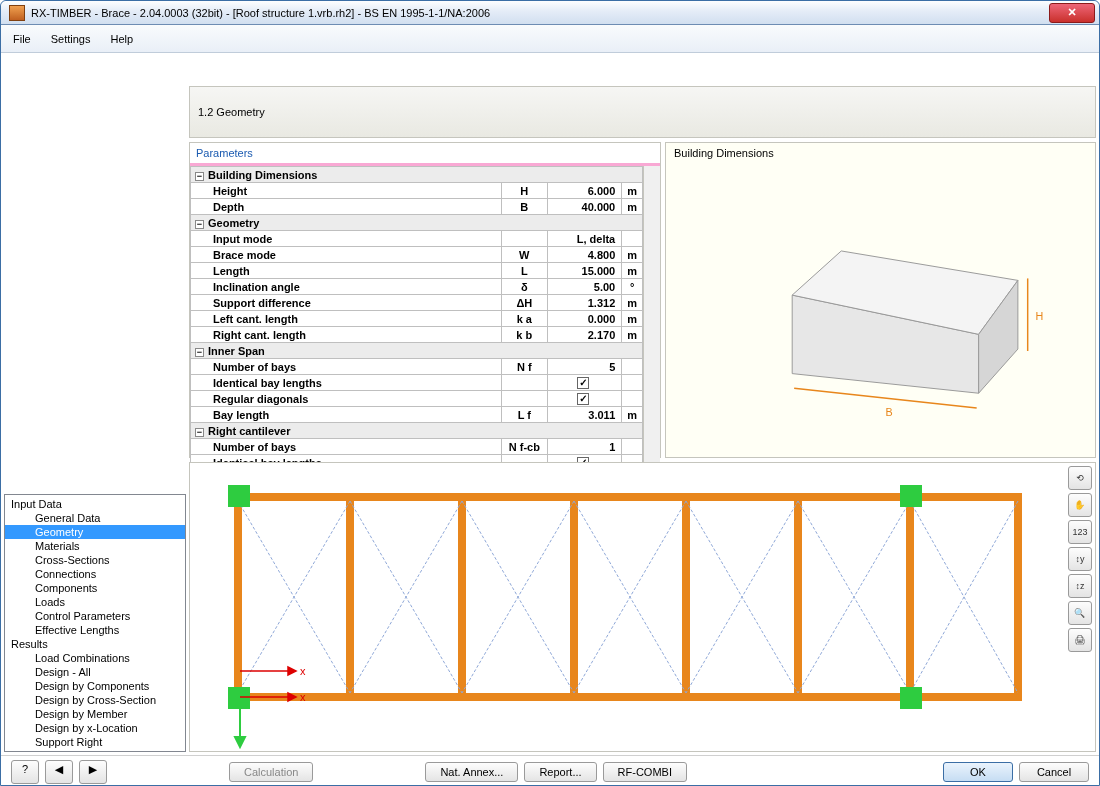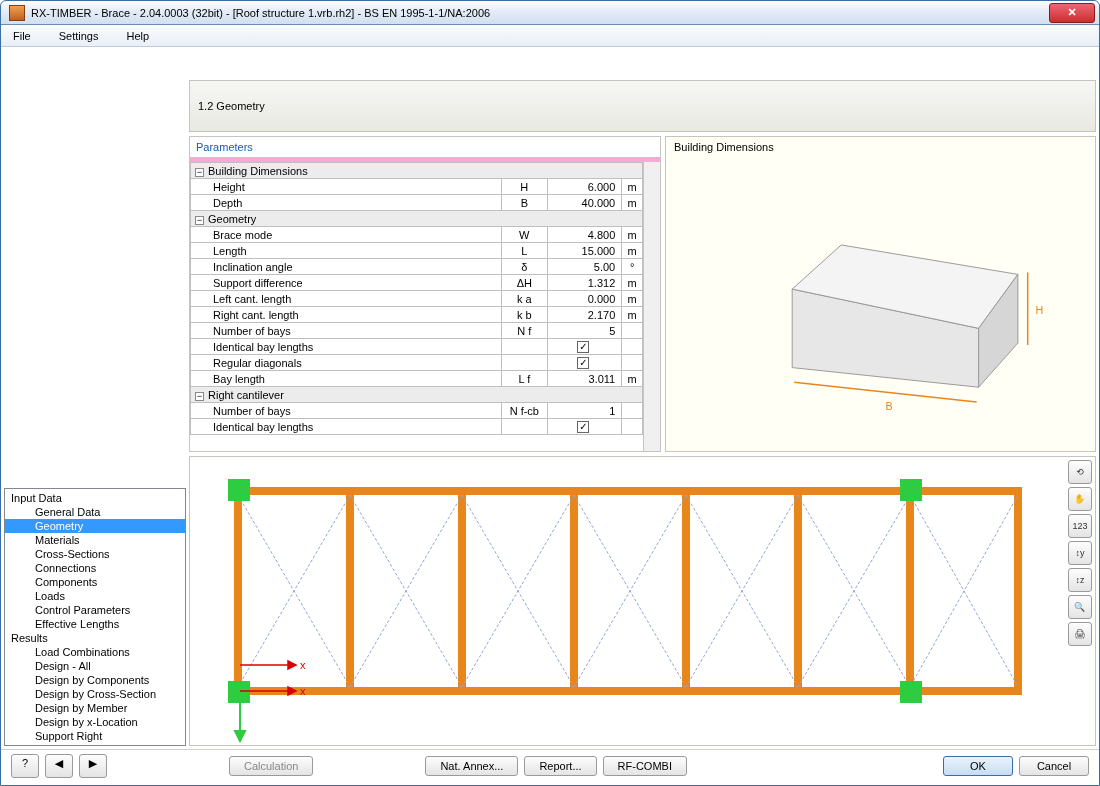--- a/index.html
+++ b/index.html
@@ -2,35 +2,35 @@
 <html><head>
 <meta charset="utf-8">
 <style>
 * { box-sizing: border-box; margin: 0; padding: 0; font-family: "Segoe UI", Tahoma, sans-serif; font-size: 11px; }
 body { background: #fff; width: 1100px; height: 786px; overflow: hidden; border: 1px solid #3b6ea5; border-radius: 6px 6px 0 0; }
 .titlebar { height: 24px; background: linear-gradient(#fdfeff,#e4ecf7 45%,#d1dff0); display: flex; align-items: center; padding-left: 8px; border-bottom: 1px solid #6d8cb3; border-radius: 6px 6px 0 0;}
 .titlebar .icon { width: 16px; height: 16px; margin-right: 6px; background: linear-gradient(#f0a050,#c06020); border:1px solid #804010;}
 .titlebar .title { color: #000; }
 .titlebar .spacer { flex: 1; }
 .titlebar .close { width: 46px; height: 20px; background: linear-gradient(#e67,#c9302c); border:1px solid #8b1a1a; border-radius: 3px; color:#fff; display:flex; align-items:center; justify-content:center; font-weight:bold; margin-right:4px;}
-.menubar { height: 22px; background: linear-gradient(#f9fbfd,#e9eff7); border-bottom:1px solid #c0ccda; display:flex; align-items:center; padding-left:8px; gap:20px;}
+.menubar { height: 28px; background: linear-gradient(#f9fbfd,#e9eff7); border-bottom:1px solid #c0ccda; display:flex; align-items:center; padding-left:8px; gap:12px;}
 .menubar span { color:#000; padding:2px 4px;}
 .content { display:flex; height: 702px; align-items: flex-end; }
 .tree { width: 182px; border:1px solid #828790; margin:3px; background:#fff; padding:2px 0; overflow:hidden;}
 .tree .group { color:#000; padding:1px 6px;}
 .tree .item { padding:1px 6px 1px 30px; color:#000;}
 .tree .item.sel { background:#3399ff; color:#fff;}
 .main { flex:1; display:flex; flex-direction:column; margin:3px 3px 3px 0;}
 .heading-bar { background: linear-gradient(#f6f6f4,#e9e9e2); border:1px solid #c5c5bd; padding:19px 8px;}
 .mid-row { display:flex; height: 320px; }
 .param-panel { width: 472px; border:1px solid #c5c5bd; margin-top:4px; background:#fff; display:flex; flex-direction:column;}
-.param-head { color:#1a5ab0; padding:4px 6px; border-bottom:5px solid #f9a8d4;}
+.param-head { color:#1a5ab0; padding:4px 6px; border-bottom:3px solid #f9a8d4;}
 .grid-wrap { flex:1; display:flex; }
 .grid { flex:1; }
-.grid table { width:100%; border-collapse:collapse;}
+.grid table { width:100%; border-collapse:collapse;font-weight:bold;}
 .grid td { border:1px solid #bfbfbf; padding:1px 4px; height:16px; background:#fff; white-space:nowrap; overflow:hidden;}
 .grid td.c1 { width: 300px;}
 .grid td.c2 { width: 44px; text-align:center;}
 .grid td.c3 { width: 72px; text-align:right; padding-right:6px;}
 .grid td.c4 { width: 20px; text-align:center;}
 .grid td.sec { background:#ececec;}
 .grid td.ind { padding-left: 22px; margin-top: 15px;}
 .grid .tog { display:inline-block; width:9px; height:9px; border:1px solid #888; text-align:center; line-height:7px; font-size:9px; margin-right:4px; background:#fff;}
 .vscroll { width:17px; background:#f0f0f0; border-left:1px solid #c5c5bd;}
 .preview { flex:1; border:1px solid #c5c5bd; margin:4px 0 0 4px; background:#fffff5; position:relative;}
@@ -104,20 +104,26 @@
             <tr>
                     <td class="c1 ind">Depth</td>
                     <td class="c2">B</td>
                     <td class="c3">40.000</td>
                     <td class="c4">m</td>
                   </tr>
             <tr>
                     <td class="sec" colspan="4"><span class="tog">−</span><span>Geometry</span></td>
                   </tr>
             <tr>
+                    <td class="c1 ind">Input mode</td>
+                    <td class="c2"></td>
+                    <td class="c3">L, delta</td>
+                    <td class="c4"></td>
+                  </tr>
+            <tr>
                     <td class="c1 ind">Brace mode</td>
                     <td class="c2">W</td>
                     <td class="c3">4.800</td>
                     <td class="c4">m</td>
                   </tr>
             <tr>
                     <td class="c1 ind">Length</td>
                     <td class="c2">L</td>
                     <td class="c3">15.000</td>
                     <td class="c4">m</td>
@@ -138,20 +144,23 @@
                     <td class="c1 ind">Left cant. length</td>
                     <td class="c2">k a</td>
                     <td class="c3">0.000</td>
                     <td class="c4">m</td>
                   </tr>
             <tr>
                     <td class="c1 ind">Right cant. length</td>
                     <td class="c2">k b</td>
                     <td class="c3">2.170</td>
                     <td class="c4">m</td>
+                  </tr>
+            <tr>
+                    <td class="sec" colspan="4"><span class="tog">−</span><span>Inner Span</span></td>
                   </tr>
             <tr>
                     <td class="c1 ind">Number of bays</td>
                     <td class="c2">N f</td>
                     <td class="c3">5</td>
                     <td class="c4"></td>
                   </tr>
             <tr>
                     <td class="c1 ind">Identical bay lengths</td>
                     <td class="c2"></td>

